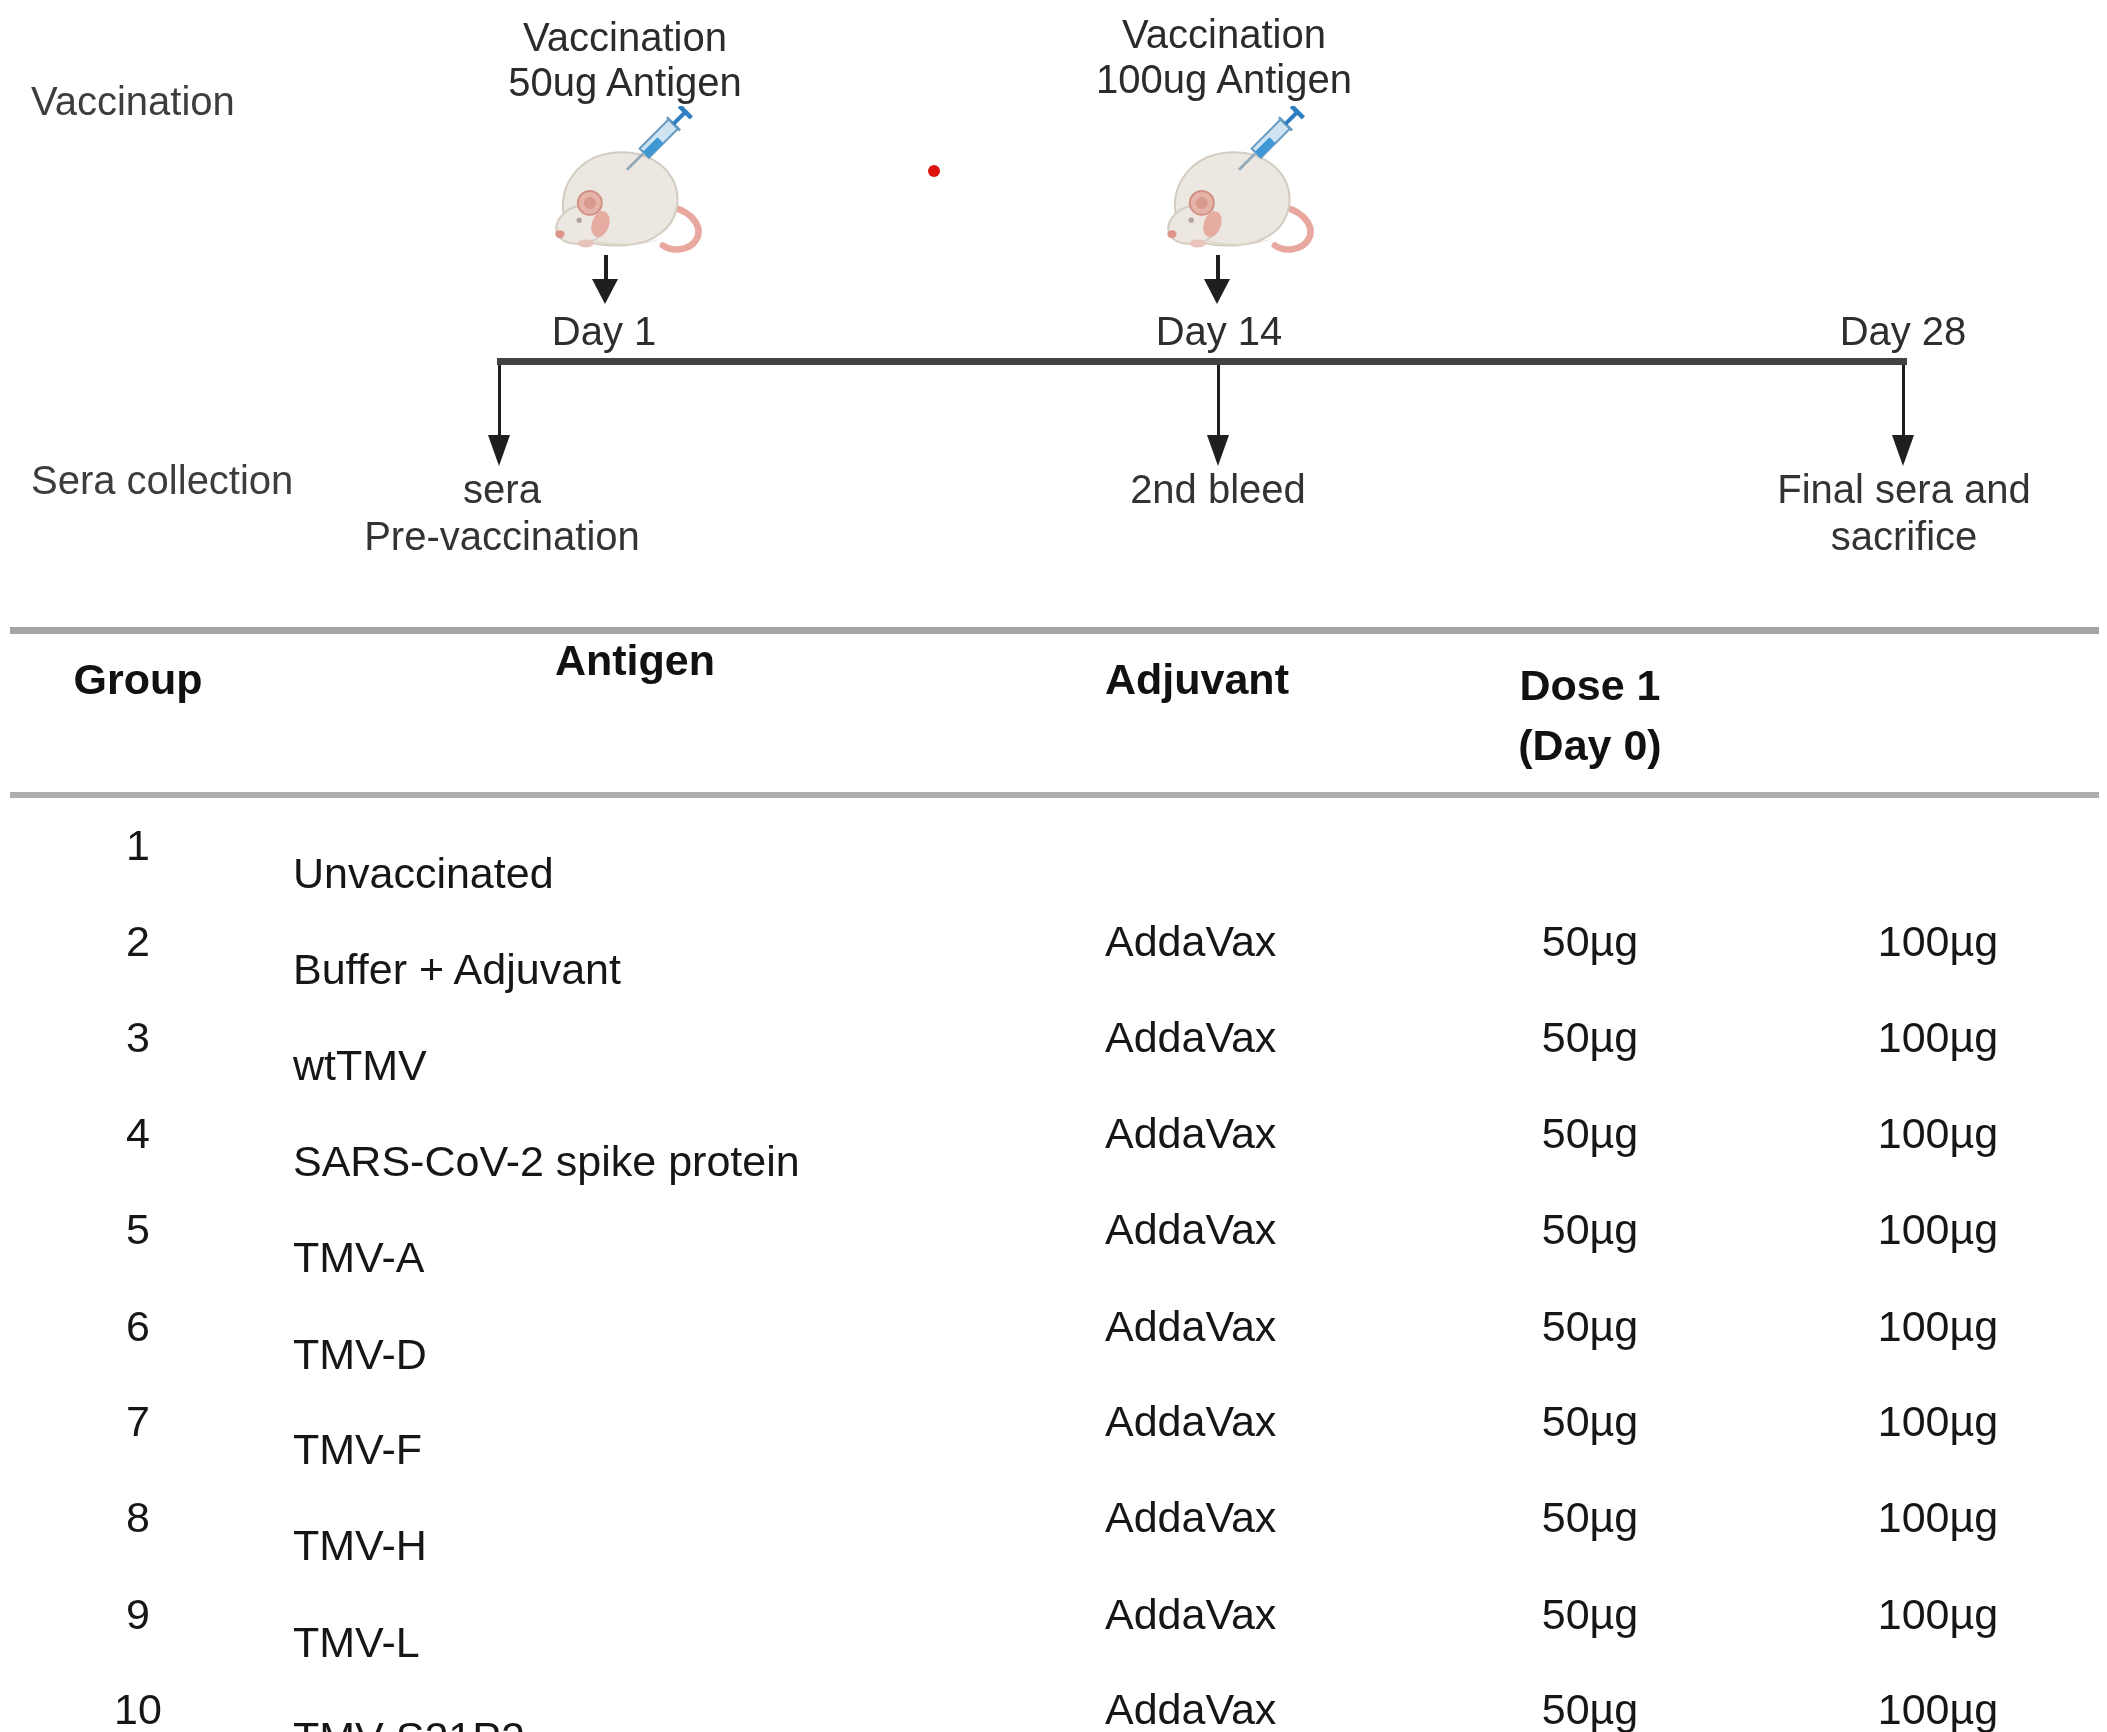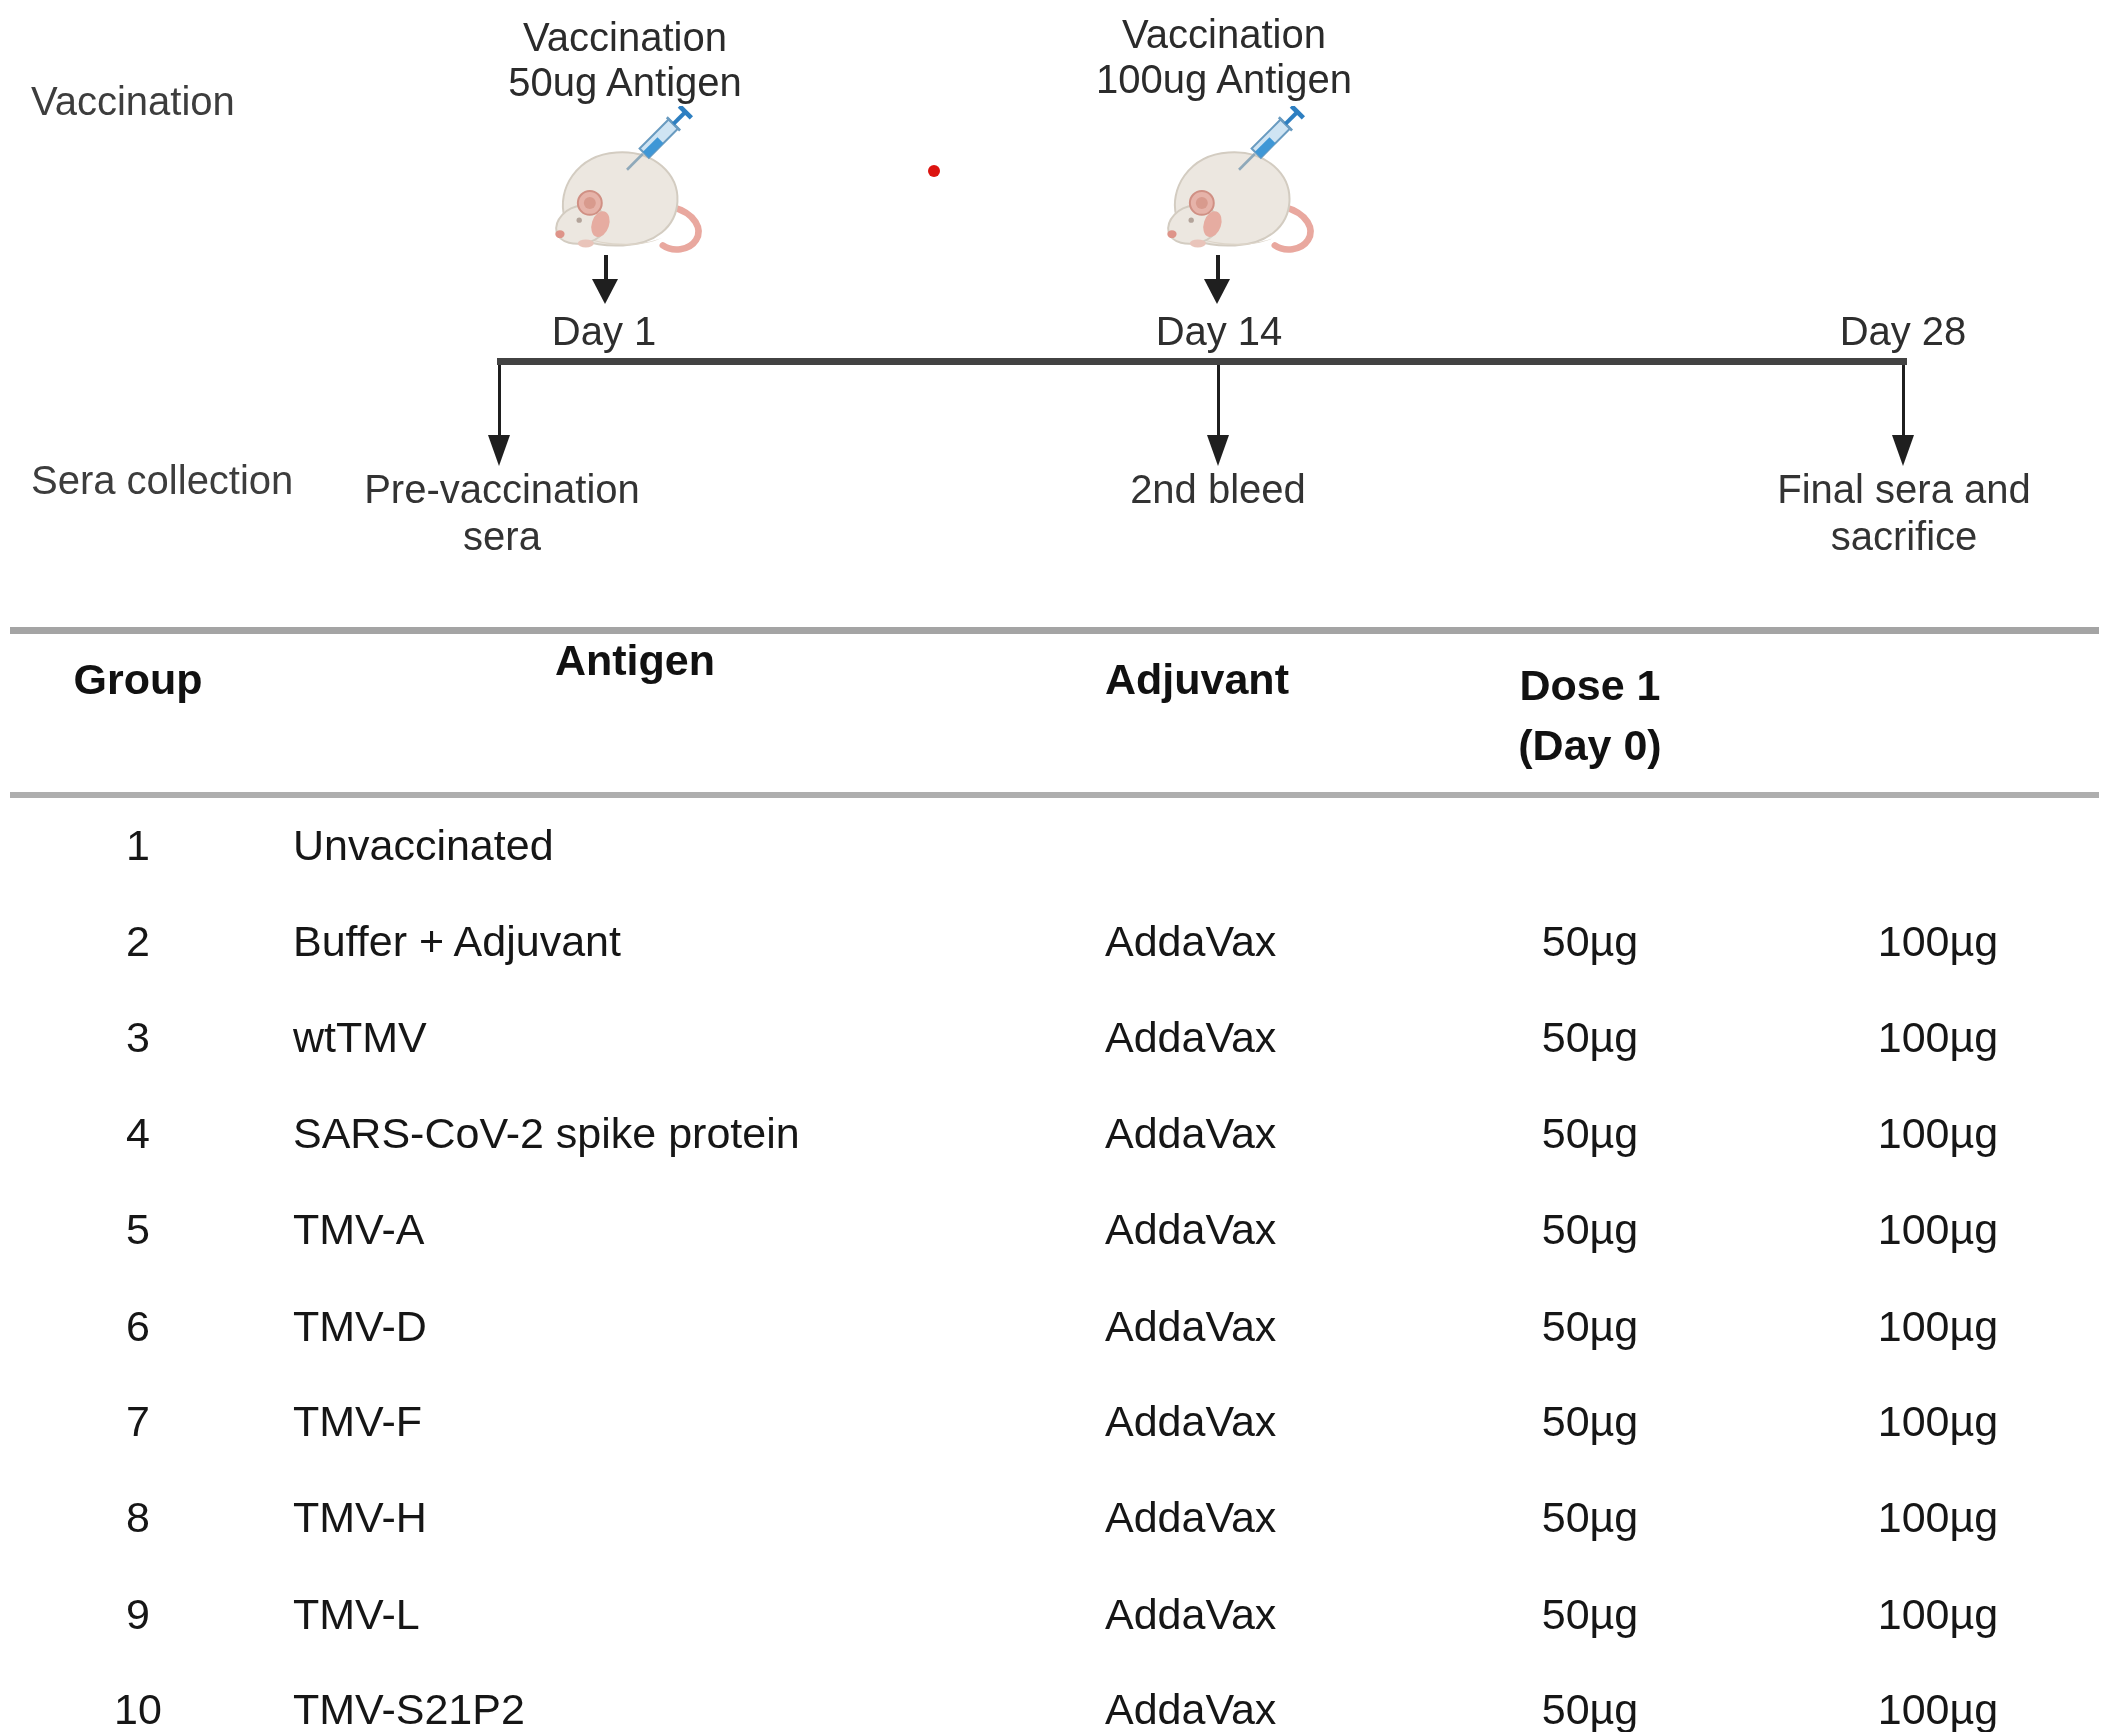--- a/index.html
+++ b/index.html
@@ -20,21 +20,21 @@
   .arrowhead{width:0;height:0;border-left:11.3px solid transparent;border-right:11.3px solid transparent;border-top:31px solid #1f1f1f;}
   .arrowhead-mid{width:0;height:0;border-left:13.3px solid transparent;border-right:13.3px solid transparent;border-top:25px solid #1f1f1f;}
   .red-dot{width:12px;height:12px;border-radius:50%;background:#dc1410;}
   
   .rule{background:#a6a6a6;}
   .th{font-size:43px;font-weight:bold;color:#111111;white-space:nowrap;}
   .th-center{text-align:center;}
   .td{font-size:43px;color:#161616;white-space:nowrap;}
   .trow{position:absolute;left:0;width:100%;height:48px;}
   .c-group{position:absolute;left:38px;width:200px;text-align:center;}
-  .c-antigen{position:absolute;left:293px;width:765px;text-align:left;}
+  .c-antigen{position:absolute;left:293px;width:765px;text-align:left;margin-top:28px;}
   .c-adjuvant{position:absolute;left:1105px;width:346px;text-align:left;}
   .c-dose1{position:absolute;left:1457px;width:266px;text-align:center;}
   .c-dose2{position:absolute;left:1805px;width:266px;text-align:center;}
 </style>
 </head>
 <body>
 
 <div class="page">
 
   <div class="abs dg-label" style="left:31px;top:79px;">Vaccination</div>
@@ -103,22 +103,22 @@
   <div class="abs vline" style="left:498px;top:365px;height:71px;"></div>
   <div class="abs arrowhead" style="left:488px;top:435px;"></div>
   <div class="abs vline" style="left:1217px;top:365px;height:71px;"></div>
   <div class="abs arrowhead" style="left:1207px;top:435px;"></div>
   <div class="abs vline" style="left:1902px;top:365px;height:71px;"></div>
   <div class="abs arrowhead" style="left:1892px;top:435px;"></div>
 
   <div class="abs dg-label" style="left:31px;top:458px;">Sera collection</div>
 
   <div class="abs below-label" style="left:329px;top:466px;">
+    <div>sera</div>
     <div>Pre-vaccination</div>
-    <div>sera</div>
   </div>
   <div class="abs below-label" style="left:1045px;top:466px;">2nd bleed</div>
   <div class="abs below-label" style="left:1731px;top:466px;">
     <div>Final sera and</div>
     <div>sacrifice</div>
   </div>
 
   <div class="abs rule" style="left:10px;top:627px;width:2089px;height:6.7px;background:#a4a4a4;"></div>
 
   <div class="abs th c-group th-center" style="top:655px;">Group</div>

